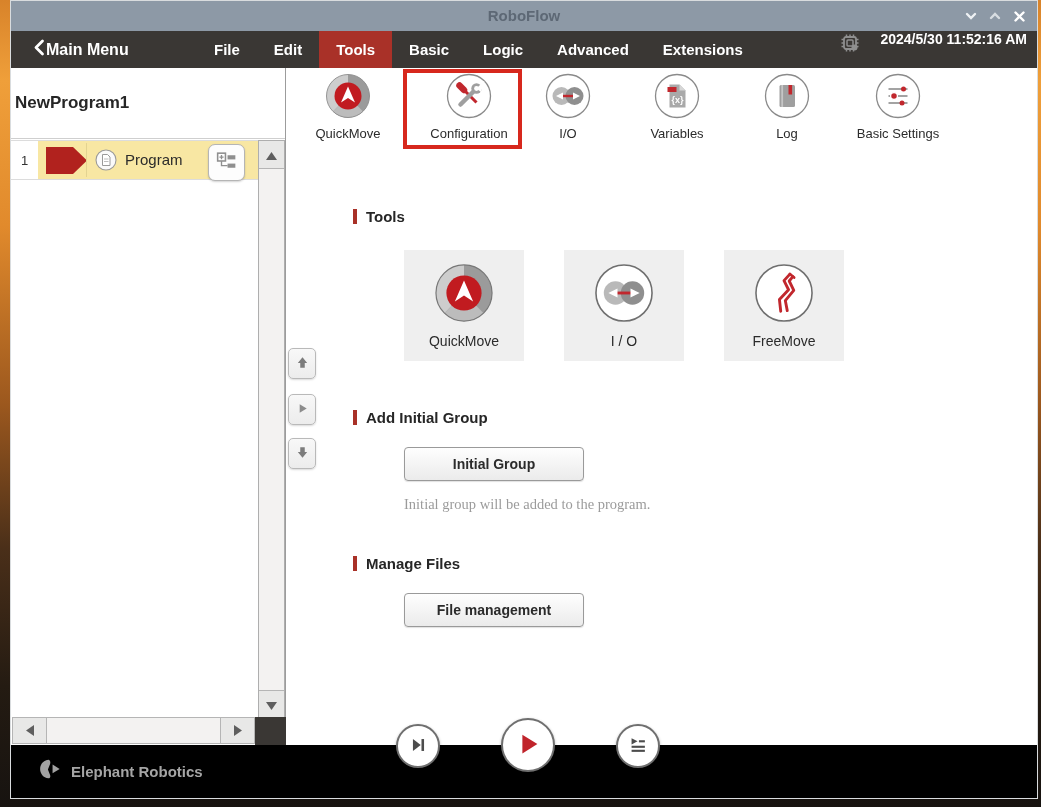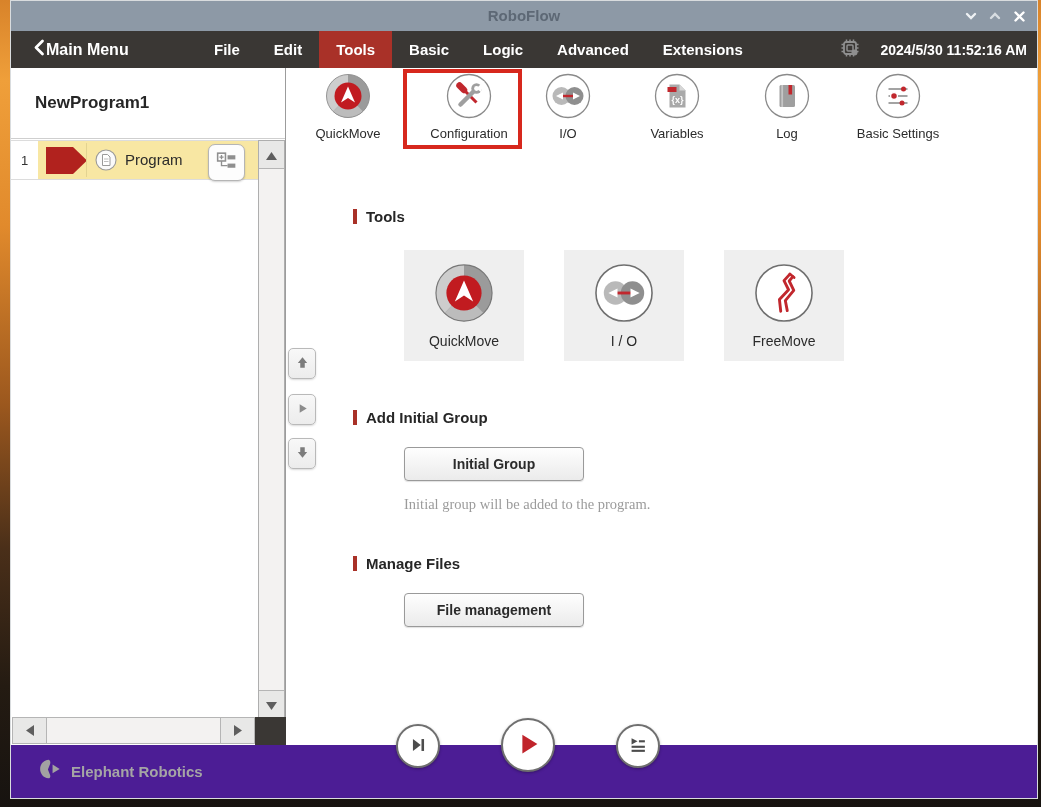--- a/index.html
+++ b/index.html
@@ -14,26 +14,26 @@
                    color:#5d6875;font-size:15px;font-weight:700;}
   .winctl{position:absolute;top:7px;width:16px;height:16px;display:flex;align-items:center;justify-content:center;cursor:default;}
   .winctl svg{display:block;}
   
   .menubar{position:absolute;left:0;top:30px;right:0;height:37px;background:#3a3734;}
   .back{position:absolute;left:22px;top:0;height:37px;display:flex;align-items:center;gap:1px;color:#fff;
         font-size:16px;font-weight:700;}
   .menu-items{position:absolute;left:186px;top:0;height:37px;display:flex;}
   .menu-item{padding:0 17px;line-height:37px;color:#fff;font-size:15px;font-weight:700;}
   .menu-item.active{background:#a93128;}
-  .menubar-right{position:absolute;right:10px;top:0;height:37px;display:flex;align-items:center;gap:18px;}
+  .menubar-right{position:absolute;right:10px;top:0;height:37px;display:flex;align-items:flex-start;gap:18px;}
   .datetime{color:#fff;font-size:14px;font-weight:700;}
   
   .left-panel{position:absolute;left:0;top:67px;width:275px;bottom:53px;background:#fff;border-right:1px solid #9c9c9c;box-sizing:border-box;}
   .panel-header{position:absolute;left:0;top:0;right:0;height:71px;border-bottom:1px solid #cfcfcf;
-                display:flex;align-items:center;padding-left:24px;box-sizing:border-box;}
+                display:flex;align-items:center;padding-left:4px;box-sizing:border-box;}
   .panel-header span{font-size:17px;font-weight:700;color:#262626;}
   .program-row{position:absolute;left:0;top:72px;width:247px;height:40px;border-top:1px solid #dcdcdc;border-bottom:1px solid #dcdcdc;box-sizing:border-box;}
   .row-gutter{position:absolute;left:0;top:0;width:27px;height:38px;background:#fff;color:#333;font-size:13px;
               display:flex;align-items:center;justify-content:center;}
   .row-body{position:absolute;left:27px;top:0;right:0;height:38px;background:#f8e7a3;}
   .row-arrow{position:absolute;left:8px;top:6px;}
   .row-sep{position:absolute;left:48px;top:2px;bottom:2px;width:1px;background:#e3d391;}
   .row-doc{position:absolute;left:57px;top:8px;}
   .row-label{position:absolute;left:87px;top:0;height:38px;line-height:38px;font-size:15px;color:#2b2b2b;}
   .tree-btn{position:absolute;left:170px;top:3px;width:37px;height:37px;background:#fdfdfd;border:1px solid #b5b5b5;
@@ -63,21 +63,21 @@
   .card .lbl{margin-top:6px;font-size:14px;color:#2b2b2b;}
   .std-btn{position:absolute;width:180px;height:34px;background:linear-gradient(#fefefe,#ebebeb);border:1px solid #9a9a9a;
            border-radius:4px;font-family:"Liberation Sans",sans-serif;font-size:14px;font-weight:700;color:#2b2b2b;
            box-shadow:0 1px 1px rgba(0,0,0,.12);}
   .note{position:absolute;font-size:14.5px;color:#9b9b9b;font-family:Liberation Serif, serif;}
   
   .move-btn{position:absolute;left:277px;width:28px;height:31px;background:linear-gradient(#f8f8f8,#ececec);
             border:1px solid #b9b9b9;border-radius:5px;box-shadow:0 1px 2px rgba(0,0,0,.15);
             display:flex;align-items:center;justify-content:center;z-index:4;padding:0;}
   
-  .bottombar{position:absolute;left:0;right:0;bottom:0;height:53px;background:#4c1d95;}
+  .bottombar{position:absolute;left:0;right:0;bottom:0;height:53px;background:#000000;}
   .brand{position:absolute;left:26px;bottom:0;height:53px;display:flex;align-items:center;gap:7px;}
   .brand .txt{color:#a5a5a5;font-size:15px;font-weight:700;}
   .play-circle{position:absolute;background:#fff;border:2px solid #6f6f6f;border-radius:50%;
                display:flex;align-items:center;justify-content:center;z-index:6;box-shadow:0 1px 3px rgba(0,0,0,.3);box-sizing:border-box;}
   button{cursor:pointer;}
 </style>
 </head>
 <body>
 
 <div class="root">

